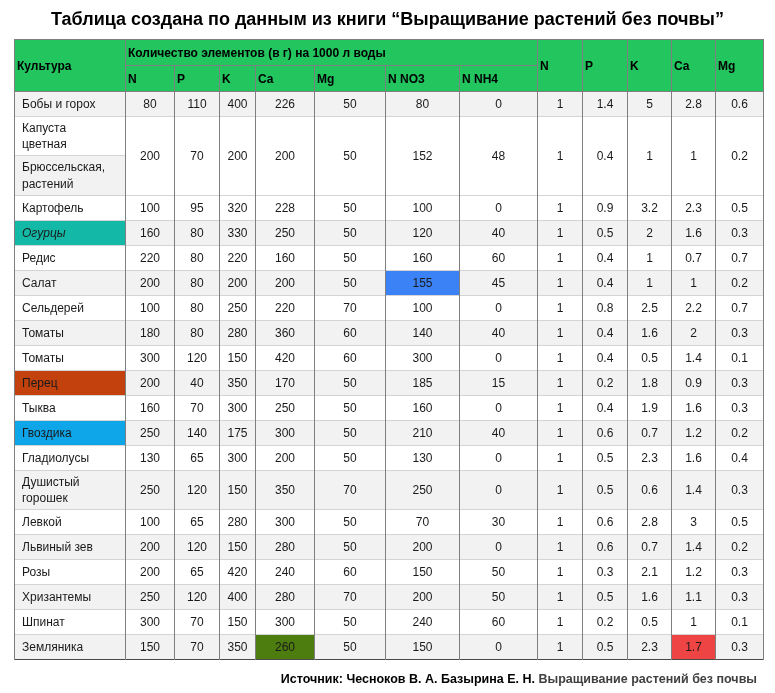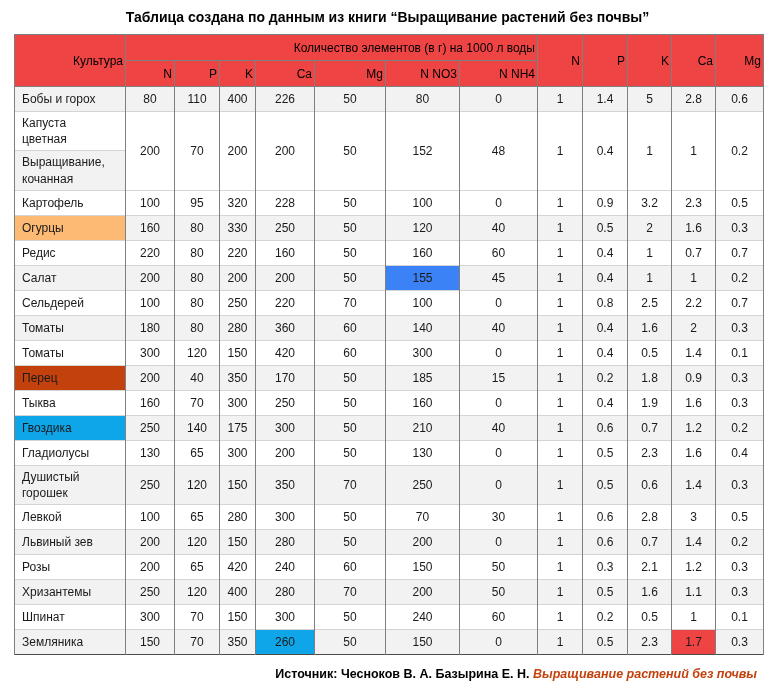--- a/index.html
+++ b/index.html
@@ -6,40 +6,40 @@
   html, body { margin: 0; padding: 0; background: #ffffff; }
   body {
     width: 775px;
     height: 693px;
     font-family: "Liberation Sans", "DejaVu Sans", sans-serif;
     color: #111;
   }
   .page-title {
     text-align: center;
     font-weight: bold;
-    font-size: 14px;
+    font-size: 18px;
     padding: 9px 0 9px 0;
     color: #000;
   }
   table.data-table {
     border-collapse: collapse;
     table-layout: fixed;
     margin-left: 14px;
     border: 1px solid #4a4a4a;
     background: #ffffff;
   }
   th, td {
     font-size: 12px;
     overflow: hidden;
   }
   th {
-    font-weight: normal;
+    font-weight: bold;
     border: 1px solid #7f7f7f;
-    text-align: right;
-    background: #ef4444;
+    text-align: left;
+    background: #22c55e;
     color: #000;
     padding: 3px 2px;
     height: 26px;
   }
   td {
     border-left: 1px solid #7f7f7f;
     border-right: 1px solid #7f7f7f;
     border-top: 1px solid #d4d4d4;
     text-align: center;
     padding: 3px 3px;
@@ -131,39 +131,39 @@
         <td rowspan="2" class="merged">50</td>
         <td rowspan="2" class="merged">152</td>
         <td rowspan="2" class="merged">48</td>
         <td rowspan="2" class="merged">1</td>
         <td rowspan="2" class="merged">0.4</td>
         <td rowspan="2" class="merged">1</td>
         <td rowspan="2" class="merged">1</td>
         <td rowspan="2" class="merged">0.2</td>
       </tr>
       <tr class="stripe">
-        <td class="culture" style="background: rgb(242, 242, 242);">Выращивание, кочанная</td>
+        <td class="culture" style="background: rgb(242, 242, 242);">Брюссельская, растений</td>
       </tr>
       <tr>
         <td class="culture">Картофель</td>
         <td>100</td>
         <td>95</td>
         <td>320</td>
         <td>228</td>
         <td>50</td>
         <td>100</td>
         <td>0</td>
         <td>1</td>
         <td>0.9</td>
         <td>3.2</td>
         <td>2.3</td>
         <td>0.5</td>
       </tr>
       <tr class="stripe">
-        <td class="culture" style="background: #fdba74;">Огурцы</td>
+        <td class="culture" style="background: #14b8a6; font-style: italic;">Огурцы</td>
         <td style="background: rgb(242, 242, 242);">160</td>
         <td style="background: rgb(242, 242, 242);">80</td>
         <td style="background: rgb(242, 242, 242);">330</td>
         <td style="background: rgb(242, 242, 242);">250</td>
         <td style="background: rgb(242, 242, 242);">50</td>
         <td style="background: rgb(242, 242, 242);">120</td>
         <td style="background: rgb(242, 242, 242);">40</td>
         <td style="background: rgb(242, 242, 242);">1</td>
         <td style="background: rgb(242, 242, 242);">0.5</td>
         <td style="background: rgb(242, 242, 242);">2</td>
@@ -393,29 +393,29 @@
         <td>0.2</td>
         <td>0.5</td>
         <td>1</td>
         <td>0.1</td>
       </tr>
       <tr class="stripe">
         <td class="culture" style="background: rgb(242, 242, 242);">Земляника</td>
         <td style="background: rgb(242, 242, 242);">150</td>
         <td style="background: rgb(242, 242, 242);">70</td>
         <td style="background: rgb(242, 242, 242);">350</td>
-        <td style="background: #0ea5e9;">260</td>
+        <td style="background: #4d7c0f;">260</td>
         <td style="background: rgb(242, 242, 242);">50</td>
         <td style="background: rgb(242, 242, 242);">150</td>
         <td style="background: rgb(242, 242, 242);">0</td>
         <td style="background: rgb(242, 242, 242);">1</td>
         <td style="background: rgb(242, 242, 242);">0.5</td>
         <td style="background: rgb(242, 242, 242);">2.3</td>
         <td style="background: #ef4444;">1.7</td>
         <td style="background: rgb(242, 242, 242);">0.3</td>
       </tr>
     </tbody>
 </table>
 
 <div class="source-line">
   <span>Источник: Чесноков В. А. Базырина Е. Н.</span>
-  <a href="#" style="color: #c2410c; font-style: italic;">Выращивание растений без почвы</a>
+  <a href="#" style="color: #404040;">Выращивание растений без почвы</a>
 </div>
 
 </body></html>

